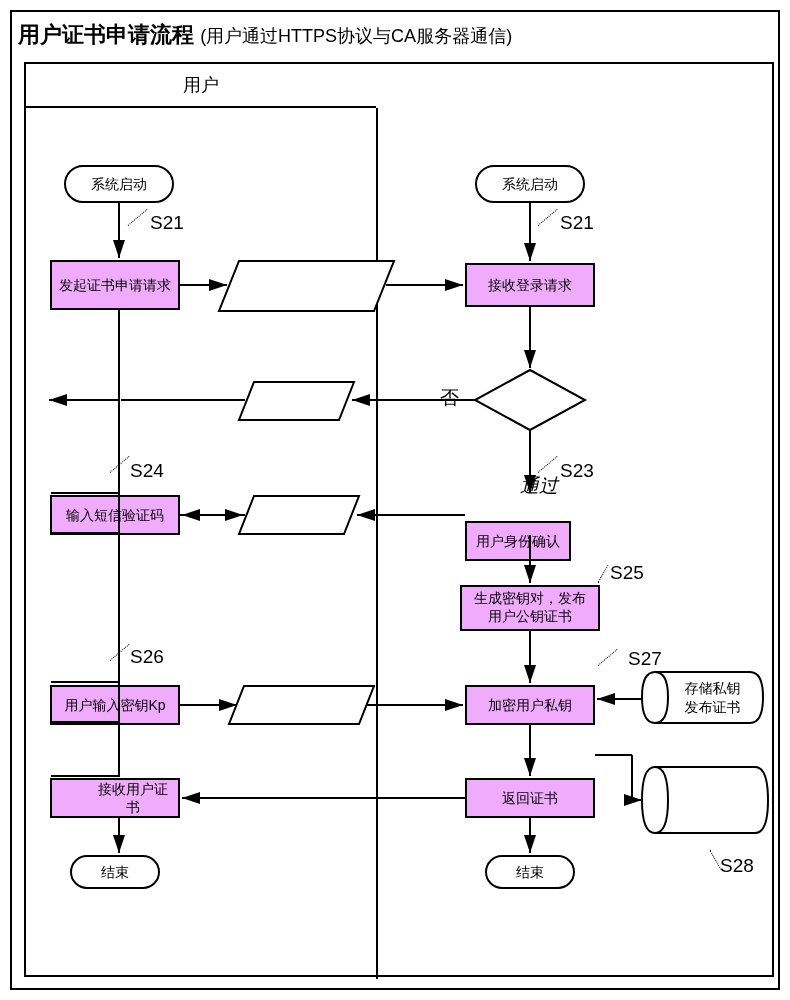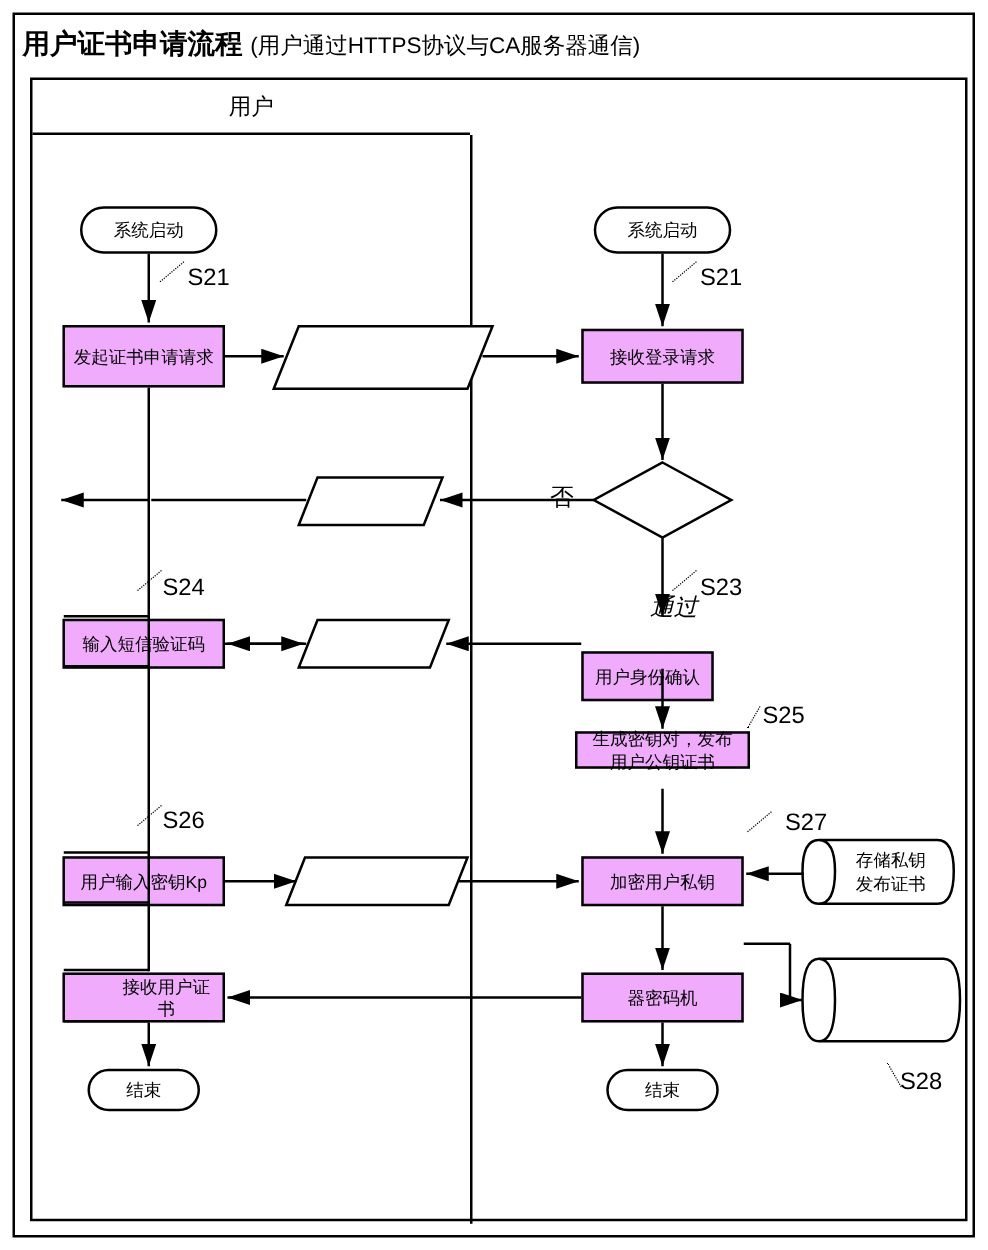--- a/index.html
+++ b/index.html
@@ -116,23 +116,23 @@
 <div class="node terminator" style="left:64px; top:165px; width:110px; height:38px;">系统启动</div>
 <div class="node process" style="left:50px; top:260px; width:130px; height:50px;">发起证书申请请求</div>
 <div class="node process" style="left:50px; top:495px; width:130px; height:40px;">输入短信验证码</div>
 <div class="node process" style="left:50px; top:685px; width:130px; height:40px;">用户输入密钥Kp</div>
 <div class="node process" style="left:50px; top:778px; width:130px; height:40px;padding-left:40px;">接收用户证书</div>
 <div class="node terminator" style="left:70px; top:855px; width:90px; height:34px;">结束</div>
 
 <div class="node terminator" style="left:475px; top:165px; width:110px; height:38px;">系统启动</div>
 <div class="node process" style="left:465px; top:263px; width:130px; height:44px;">接收登录请求</div>
 <div class="node process" style="left:465px; top:495px; width:106px; height:40px;margin-top:26px;">用户身份确认</div>
-<div class="node process" style="left:460px; top:585px; width:140px; height:30px;">生成密钥对，发布<br>用户公钥证书</div>
+<div class="node process" style="left:460px; top:585px; width:140px; height:46px;font-family:Liberation Mono, monospace;">生成密钥对，发布<br>用户公钥证书</div>
 <div class="node process" style="left:465px; top:685px; width:130px; height:40px;">加密用户私钥</div>
-<div class="node process" style="left:465px; top:778px; width:130px; height:40px;">器密码机</div>
+<div class="node process" style="left:465px; top:778px; width:130px; height:40px;">返回证书</div>
 <div class="node terminator" style="left:485px; top:855px; width:90px; height:34px;">结束</div>
 
 <div class="node" style="left:640px; top:670px; width:125px; height:55px;">
   <svg width="125" height="55" style="position:absolute;left:0;top:0;">
     <path d="M 15 2 L 110 2 Q 123 2 123 27 Q 123 53 110 53 L 15 53 Q 2 53 2 27 Q 2 2 15 2 Z M 15 2 Q 28 2 28 27 Q 28 53 15 53" fill="#fff" stroke="#000" stroke-width="2"></path>
   </svg>
   <span style="position:relative;padding-left:20px;">存储私钥<br>发布证书</span>
 </div>
 <div class="node" style="left:640px; top:765px; width:130px; height:70px; font-size:12px;">
   <svg width="130" height="70" style="position:absolute;left:0;top:0;">

